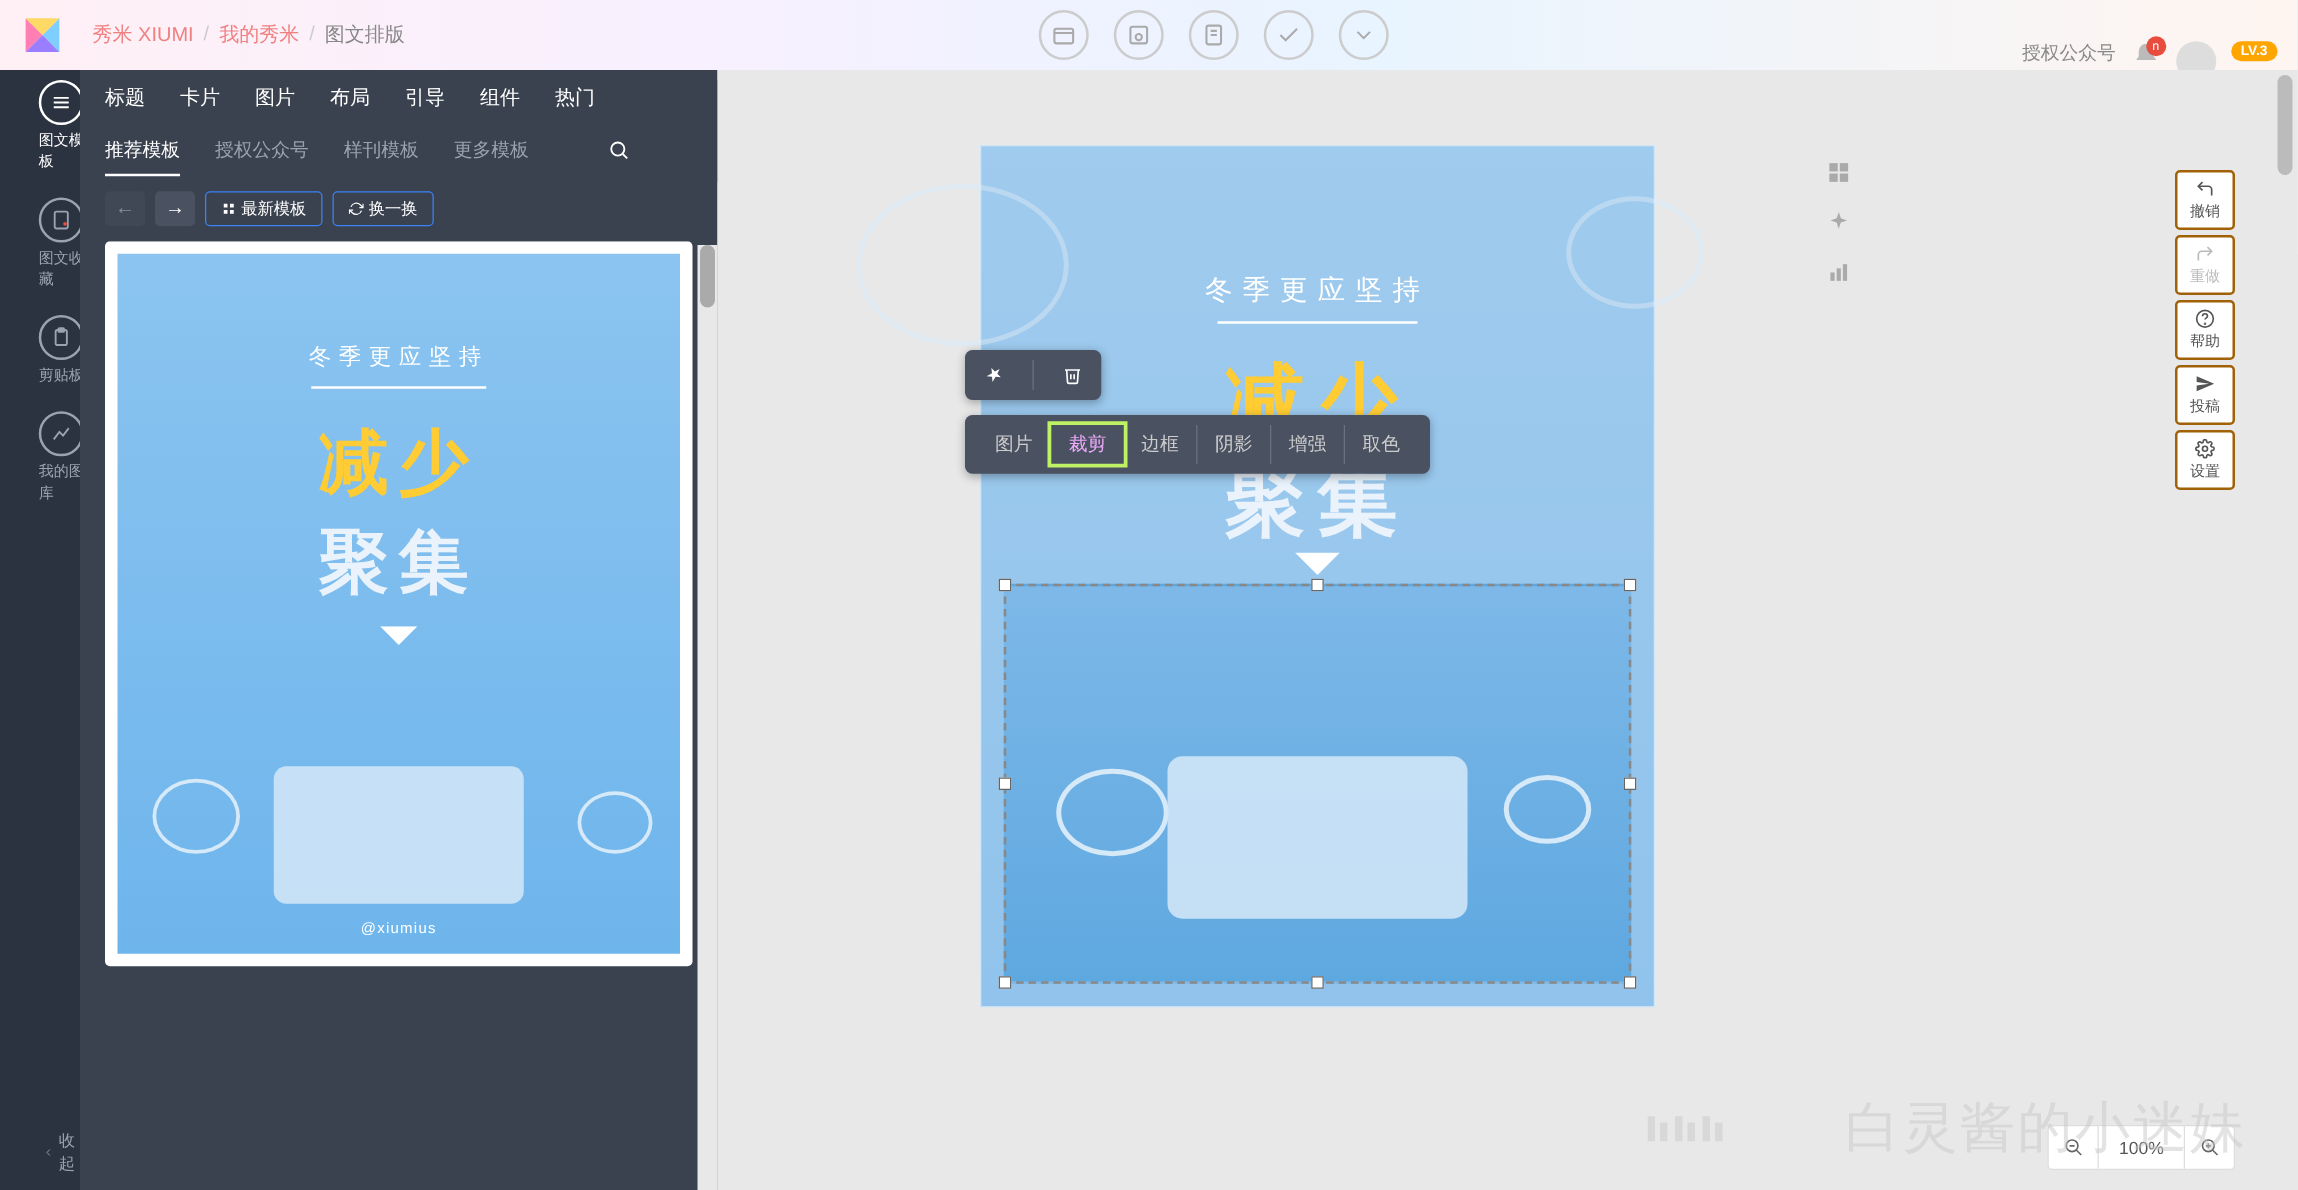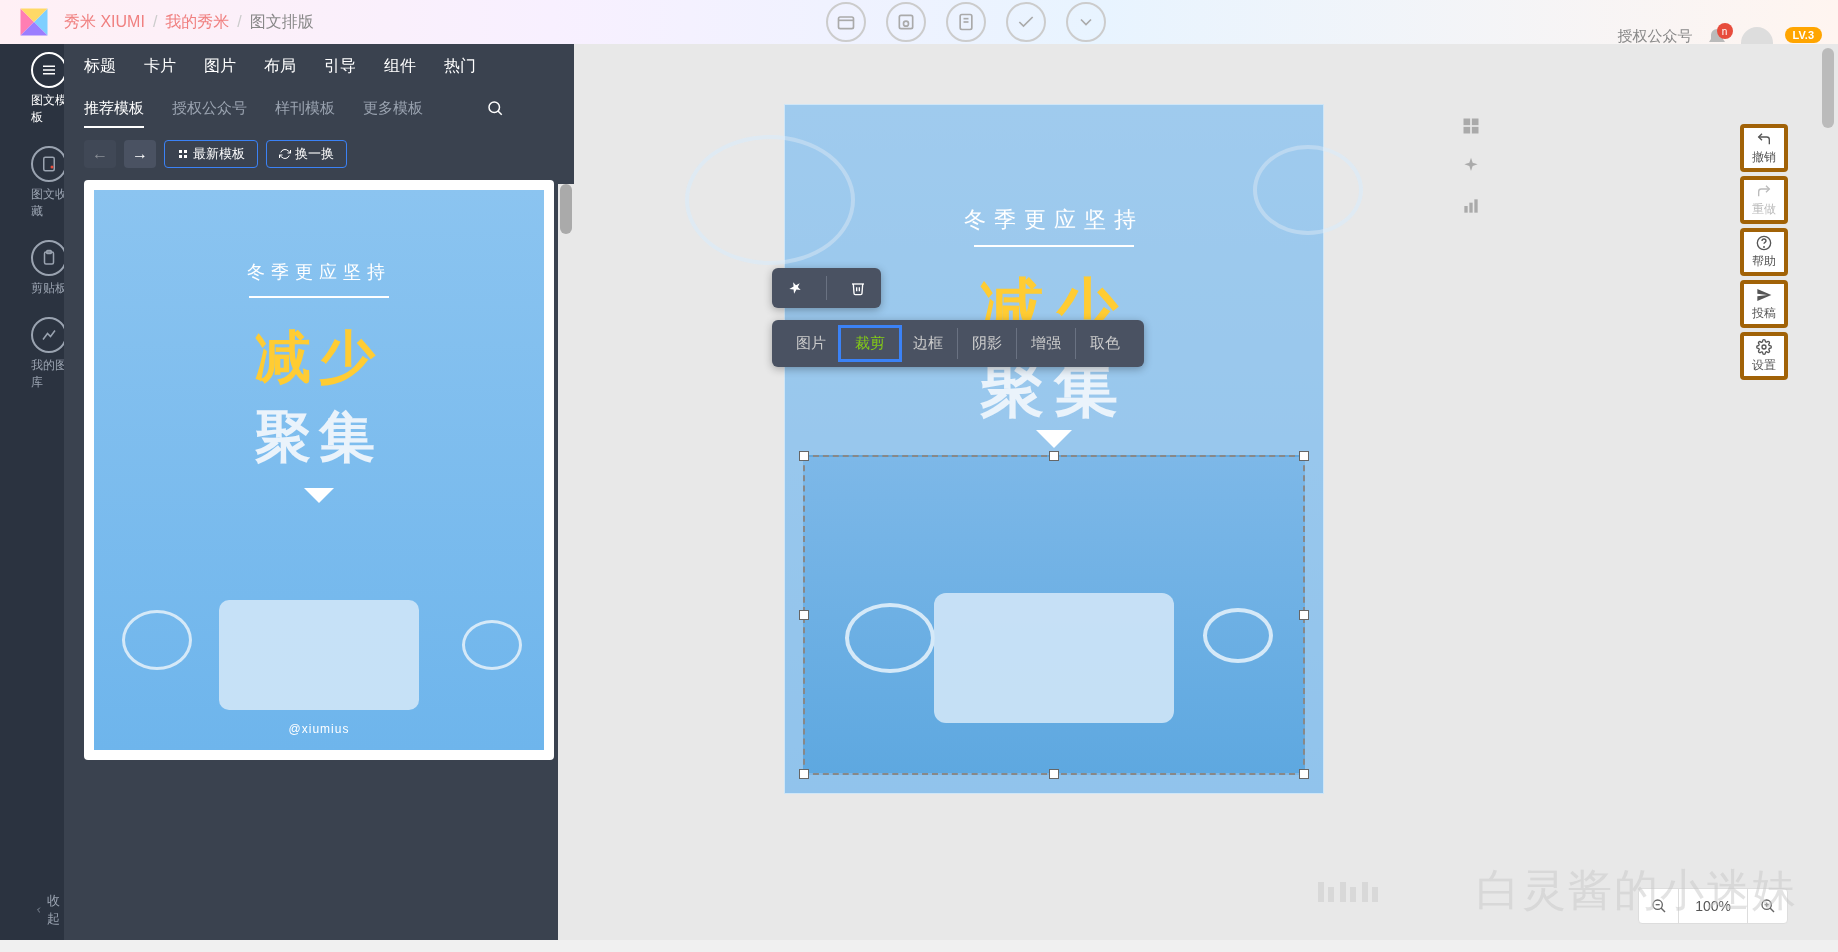--- a/index.html
+++ b/index.html
@@ -1,19 +1,19 @@
 <!DOCTYPE html>
 <html><head>
 <meta charset="utf-8">
 <style>
 * { margin: 0; padding: 0; box-sizing: border-box; font-family: "Microsoft YaHei", sans-serif; }
 body { width: 1838px; height: 952px; background: #f0f0f0; overflow: hidden; position: relative; }
 
 
-.header { height: 44px; background: linear-gradient(90deg, #fff0f5 0%, #f8f0ff 30%, #e8f4ff 60%, #fff5f0 100%); display: flex; align-items: center; padding: 0 16px; }
+.header { height: 56px; background: linear-gradient(90deg, #fff0f5 0%, #f8f0ff 30%, #e8f4ff 60%, #fff5f0 100%); display: flex; align-items: center; padding: 0 16px; gap: 10px; }
 .logo { width: 36px; height: 36px; margin-right: 12px; position: relative; }
 .logo svg { width: 100%; height: 100%; }
 .breadcrumb { display: flex; align-items: center; gap: 8px; font-size: 16px; }
 .breadcrumb a { color: #f08080; text-decoration: none; }
 .breadcrumb .sep { color: #ccc; }
 .breadcrumb .current { color: #888; }
 .header-center { flex: 1; display: flex; justify-content: center; gap: 20px; }
 .header-icon { width: 40px; height: 40px; border-radius: 50%; border: 2px solid #ccc; display: flex; align-items: center; justify-content: center; color: #aaa; cursor: pointer; }
 .header-icon svg { width: 20px; height: 20px; }
 .header-right { display: flex; align-items: flex-start; gap: 12px; margin-top: 42px; }
@@ -87,29 +87,29 @@
 .sh-tm { top: -6px; left: 50%; margin-left: -5px; } .sh-bm { bottom: -6px; left: 50%; margin-left: -5px; }
 .sh-ml { top: 50%; left: -6px; margin-top: -5px; } .sh-mr { top: 50%; right: -6px; margin-top: -5px; }
 
 
 .float-toolbar1 { position: absolute; left: 198px; top: 224px; background: #4a5262; border-radius: 6px; display: flex; padding: 8px; gap: 16px; z-index: 10; box-shadow: 0 2px 8px rgba(0,0,0,0.3); }
 .ft-btn { width: 30px; height: 24px; display: flex; align-items: center; justify-content: center; color: #fff; cursor: pointer; }
 .ft-divider { width: 1px; background: #6a7282; }
 .float-toolbar2 { position: absolute; left: 198px; top: 276px; background: #4a5262; border-radius: 6px; display: flex; padding: 8px 10px; gap: 0; z-index: 10; box-shadow: 0 2px 8px rgba(0,0,0,0.3); }
 .ft-tab { padding: 6px 14px; color: #ccc; font-size: 15px; cursor: pointer; border-right: 1px solid #6a7282; }
 .ft-tab:last-child { border-right: none; }
-.ft-tab.highlighted { border: 3px solid #3b82f6; color: #84cc16; margin: -3px; }
+.ft-tab.highlighted { border: 3px solid #bef264; color: #f0abfc; margin: -3px; }
 
 
 .canvas-tools { position: absolute; right: 355px; top: 70px; display: flex; flex-direction: column; gap: 16px; }
 .ct-icon { width: 24px; height: 24px; color: #aaa; cursor: pointer; display: flex; align-items: center; justify-content: center; }
 
 
 .right-rail { position: absolute; right: 50px; top: 80px; display: flex; flex-direction: column; gap: 4px; }
-.rr-btn { width: 48px; height: 48px; background: #fff; border: 4px solid #a16207; border-radius: 4px; display: flex; flex-direction: column; align-items: center; justify-content: center; gap: 2px; font-size: 12px; color: #555; cursor: pointer; }
+.rr-btn { width: 48px; height: 48px; background: #fff; border: 2px solid #a16207; border-radius: 4px; display: flex; flex-direction: column; align-items: center; justify-content: center; gap: 2px; font-size: 12px; color: #555; cursor: pointer; }
 .rr-btn.disabled { color: #bbb; }
 .rr-btn svg { width: 16px; height: 16px; }
 
 
 .zoom-ctrl { position: absolute; right: 50px; bottom: 16px; background: #fff; border: 1px solid #ddd; border-radius: 4px; display: flex; align-items: center; height: 36px; }
 .zoom-btn { width: 40px; height: 100%; display: flex; align-items: center; justify-content: center; cursor: pointer; color: #666; border-right: 1px solid #ddd; }
 .zoom-btn:last-child { border-right: none; border-left: 1px solid #ddd; }
 .zoom-val { padding: 0 16px; font-size: 14px; color: #555; }
 
 

